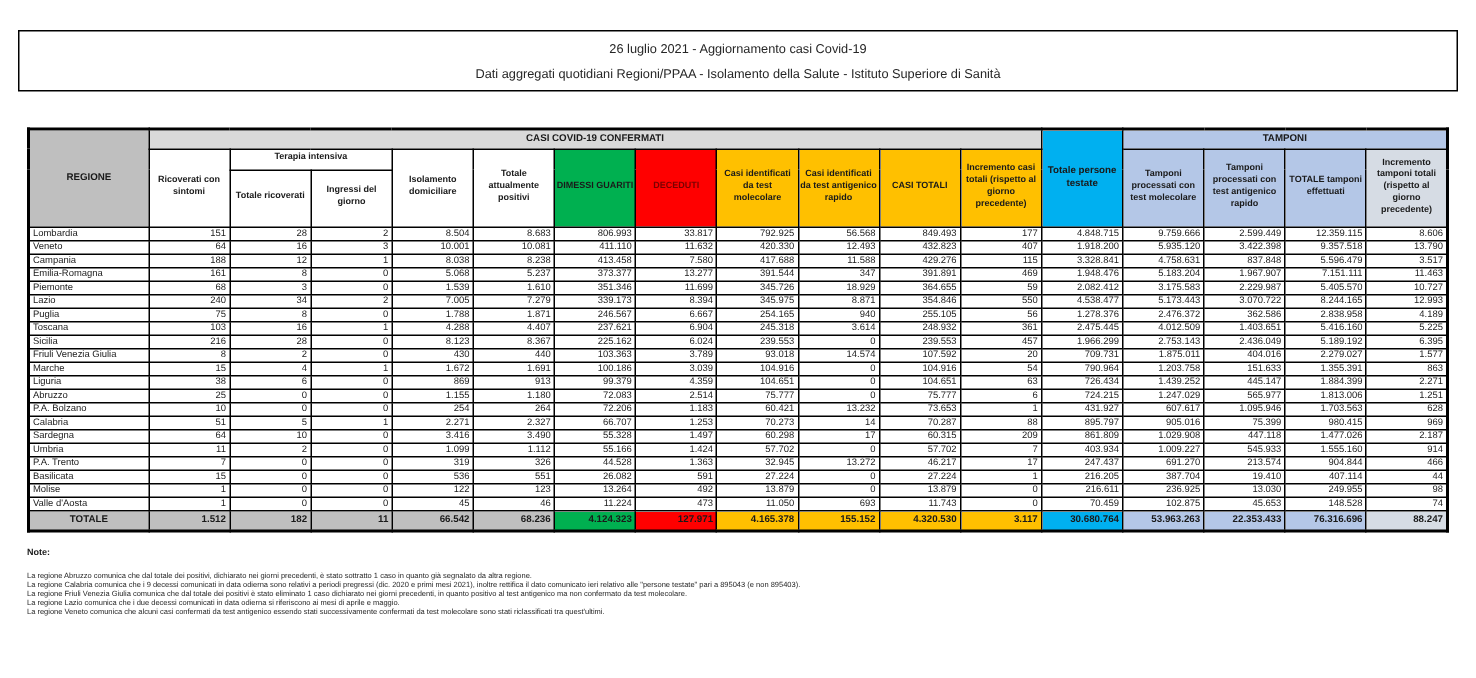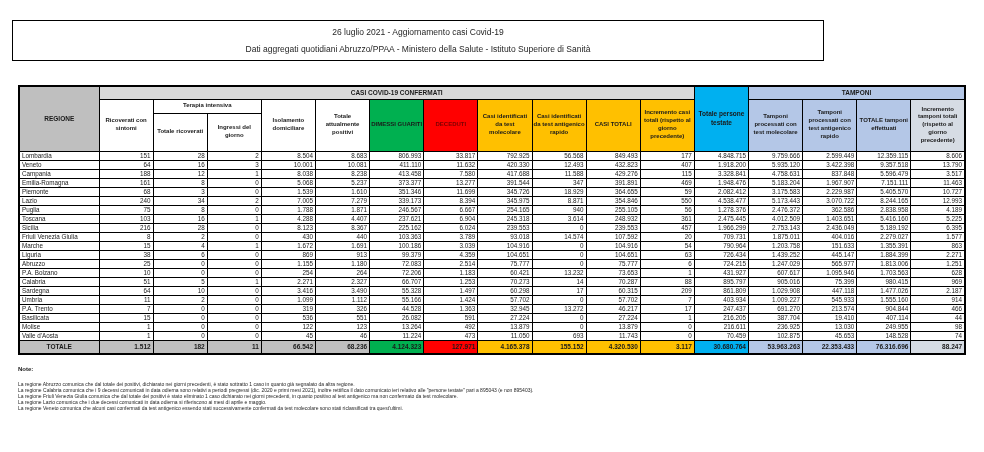--- a/index.html
+++ b/index.html
@@ -7,21 +7,21 @@
     --lblue:#B4C7E7; --gblue:#D6DCE4; --gray:#BFBFBF; --band:#D9D9D9;
   }
   *{box-sizing:border-box;}
   html,body{margin:0;padding:0;}
   body{
     width:984px;height:452px;position:relative;background:#fff;
     font-family:"Liberation Sans", sans-serif;color:#1a1a1a;
   }
   
   .title-box{
-    position:absolute;left:12px;top:20px;width:812px;height:41px;
+    position:absolute;left:12px;top:20px;width:960px;height:41px;
     border:1px solid #000;text-align:center;
     display:flex;flex-direction:column;justify-content:space-evenly;
   }
   .title-line{font-size:8.5px;color:#262626;line-height:10px;}
   
   table.covid{
     position:absolute;left:18px;top:85px;width:948px;
     border-collapse:collapse;table-layout:fixed;
     border:2px solid #000;
   }
@@ -55,21 +55,21 @@
   
   .notes{position:absolute;left:18px;top:366px;width:950px;}
   .notes-heading{font-weight:bold;font-size:6px;margin-bottom:9px;}
   .note-line{font-size:5px;line-height:6px;color:#262626;}
 </style>
 </head>
 <body>
 
 <div class="title-box">
   <div class="title-line">26 luglio 2021 - Aggiornamento casi Covid-19</div>
-  <div class="title-line">Dati aggregati quotidiani Abruzzo/PPAA - Ministero della Salute - Istituto Superiore di Sanità</div>
+  <div class="title-line">Dati aggregati quotidiani Regioni/PPAA - Isolamento della Salute - Istituto Superiore di Sanità</div>
 </div>
 
 <table class="covid">
   <colgroup>
     <col class="c-region">
     <col>
       <col>
       <col>
       <col>
       <col>

